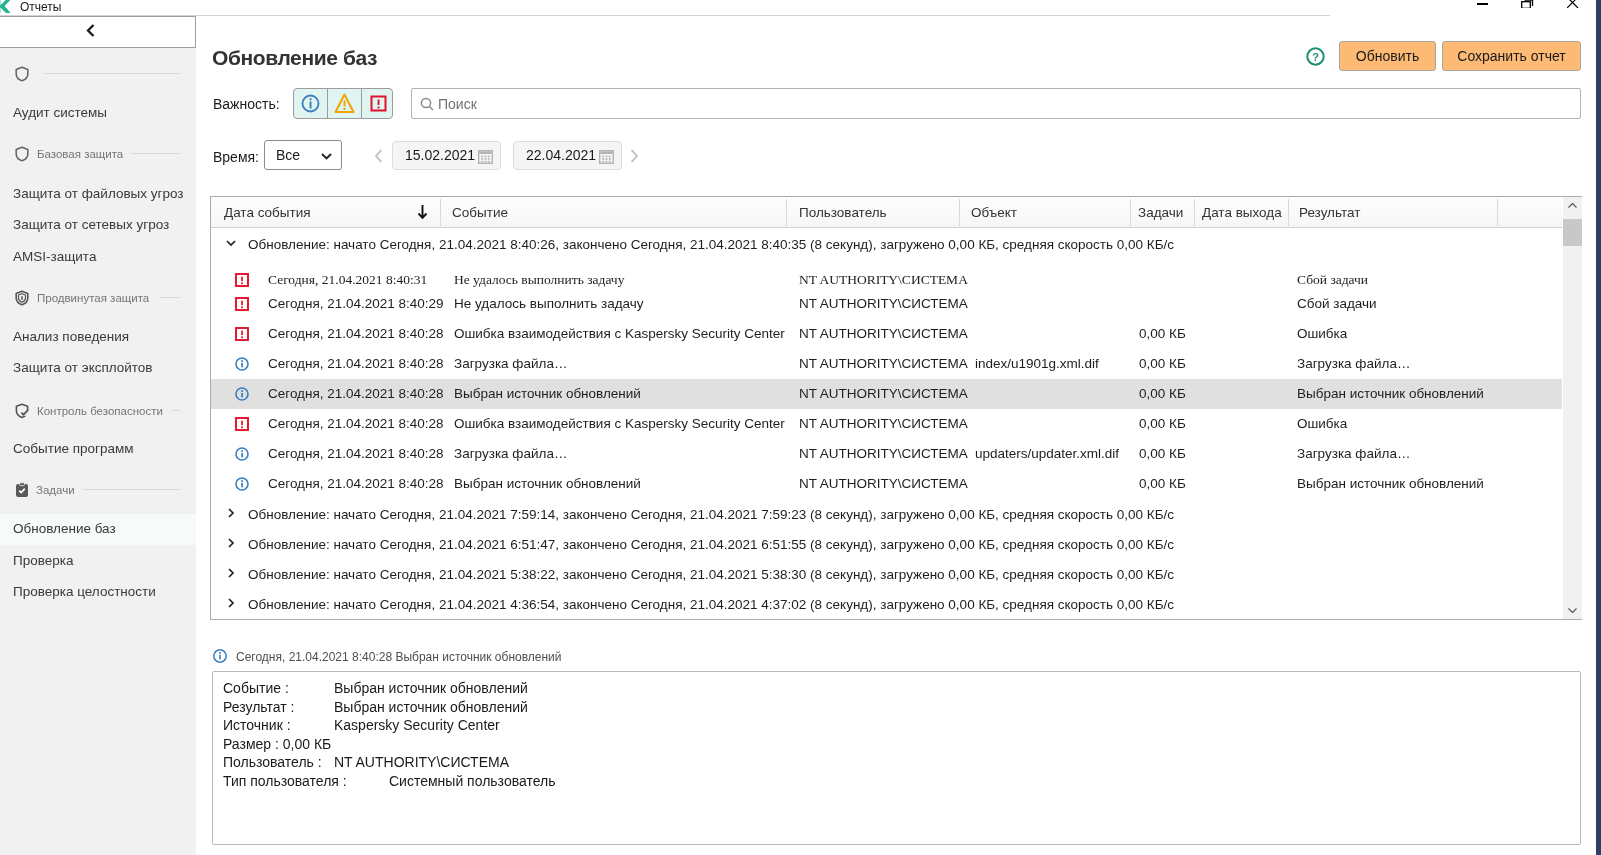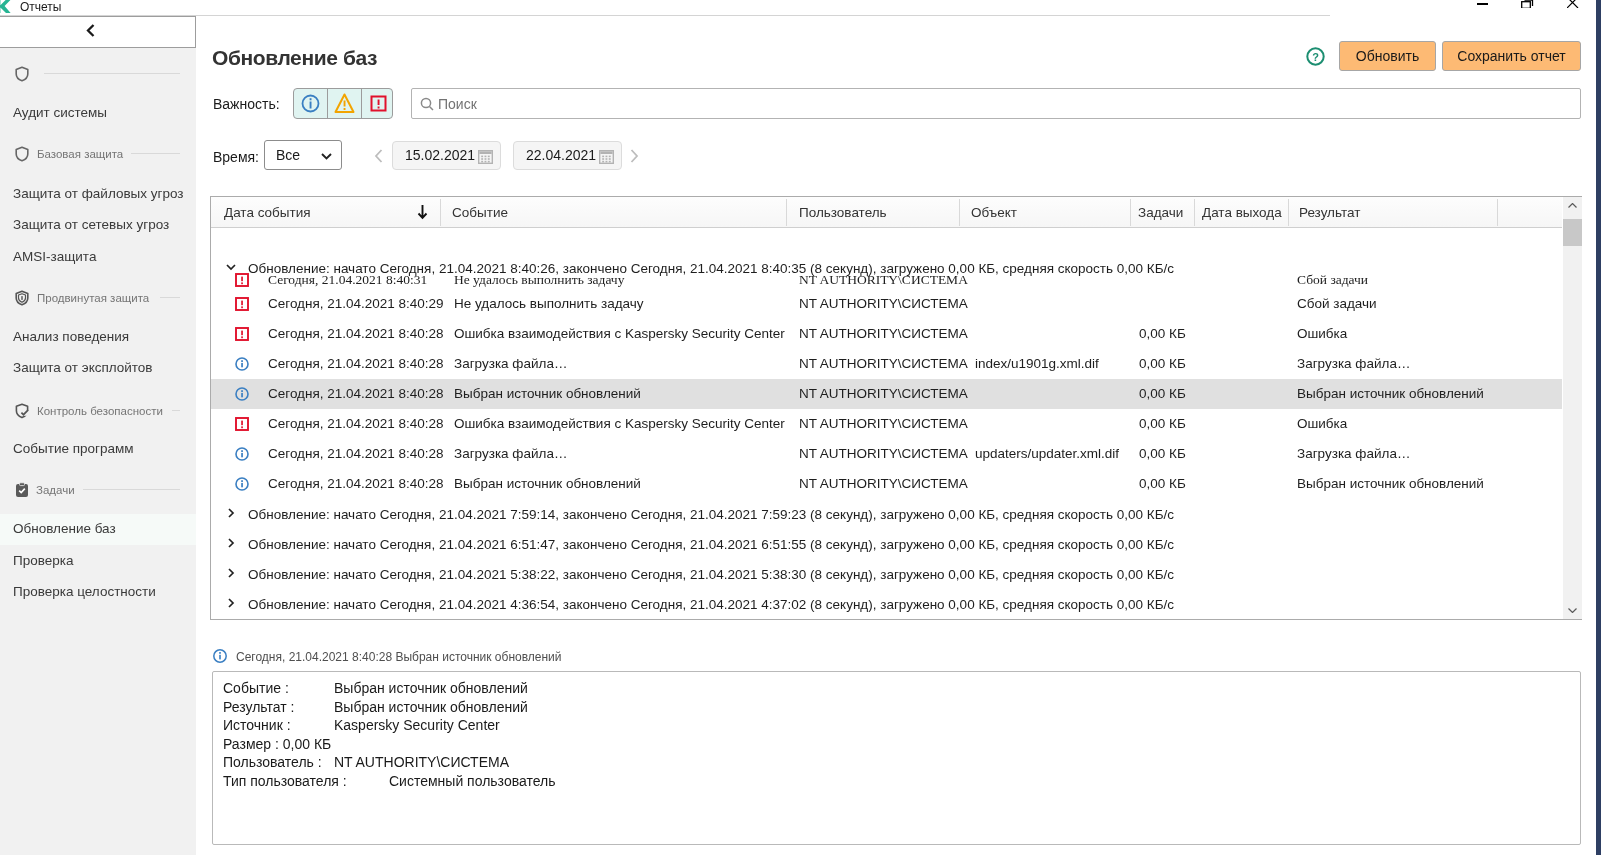--- a/index.html
+++ b/index.html
@@ -258,21 +258,21 @@
     <div class="th" style="left:760px">Объект</div>
     <div class="thsep" style="left:919px"></div>
     <div class="th" style="left:927px">Задачи</div>
     <div class="thsep" style="left:983px"></div>
     <div class="th" style="left:991px">Дата выхода</div>
     <div class="thsep" style="left:1077px"></div>
     <div class="th" style="left:1088px">Результат</div>
     <div class="thsep" style="left:1286px"></div>
   </div>
   <div id="rows">
-      <div class="row" style="top:32px;margin-top:24px;">
+      <div class="row" style="top:32px;">
         <svg class="gchev" viewBox="0 0 12 12" fill="none" stroke="#222" stroke-width="1.7">
           <path d="M2,4 L6,8 L10,4"></path>
         </svg>
         <div class="gtext">Обновление: начато Сегодня, 21.04.2021 8:40:26, закончено Сегодня, 21.04.2021 8:40:35 (8 секунд), загружено 0,00 КБ, средняя скорость 0,00 КБ/с</div>
       </div>
       <div class="row" style="top:68px;font-family:Liberation Serif, serif;">
         <svg class="ricon" viewBox="0 0 14 14">
           <rect x="1" y="1" width="12" height="12" fill="none" stroke="#e1112c" stroke-width="1.9"></rect>
           <rect x="6.2" y="3.6" width="1.7" height="4.6" fill="#e1112c"></rect>
           <rect x="6.2" y="9.4" width="1.7" height="1.8" fill="#e1112c"></rect>

